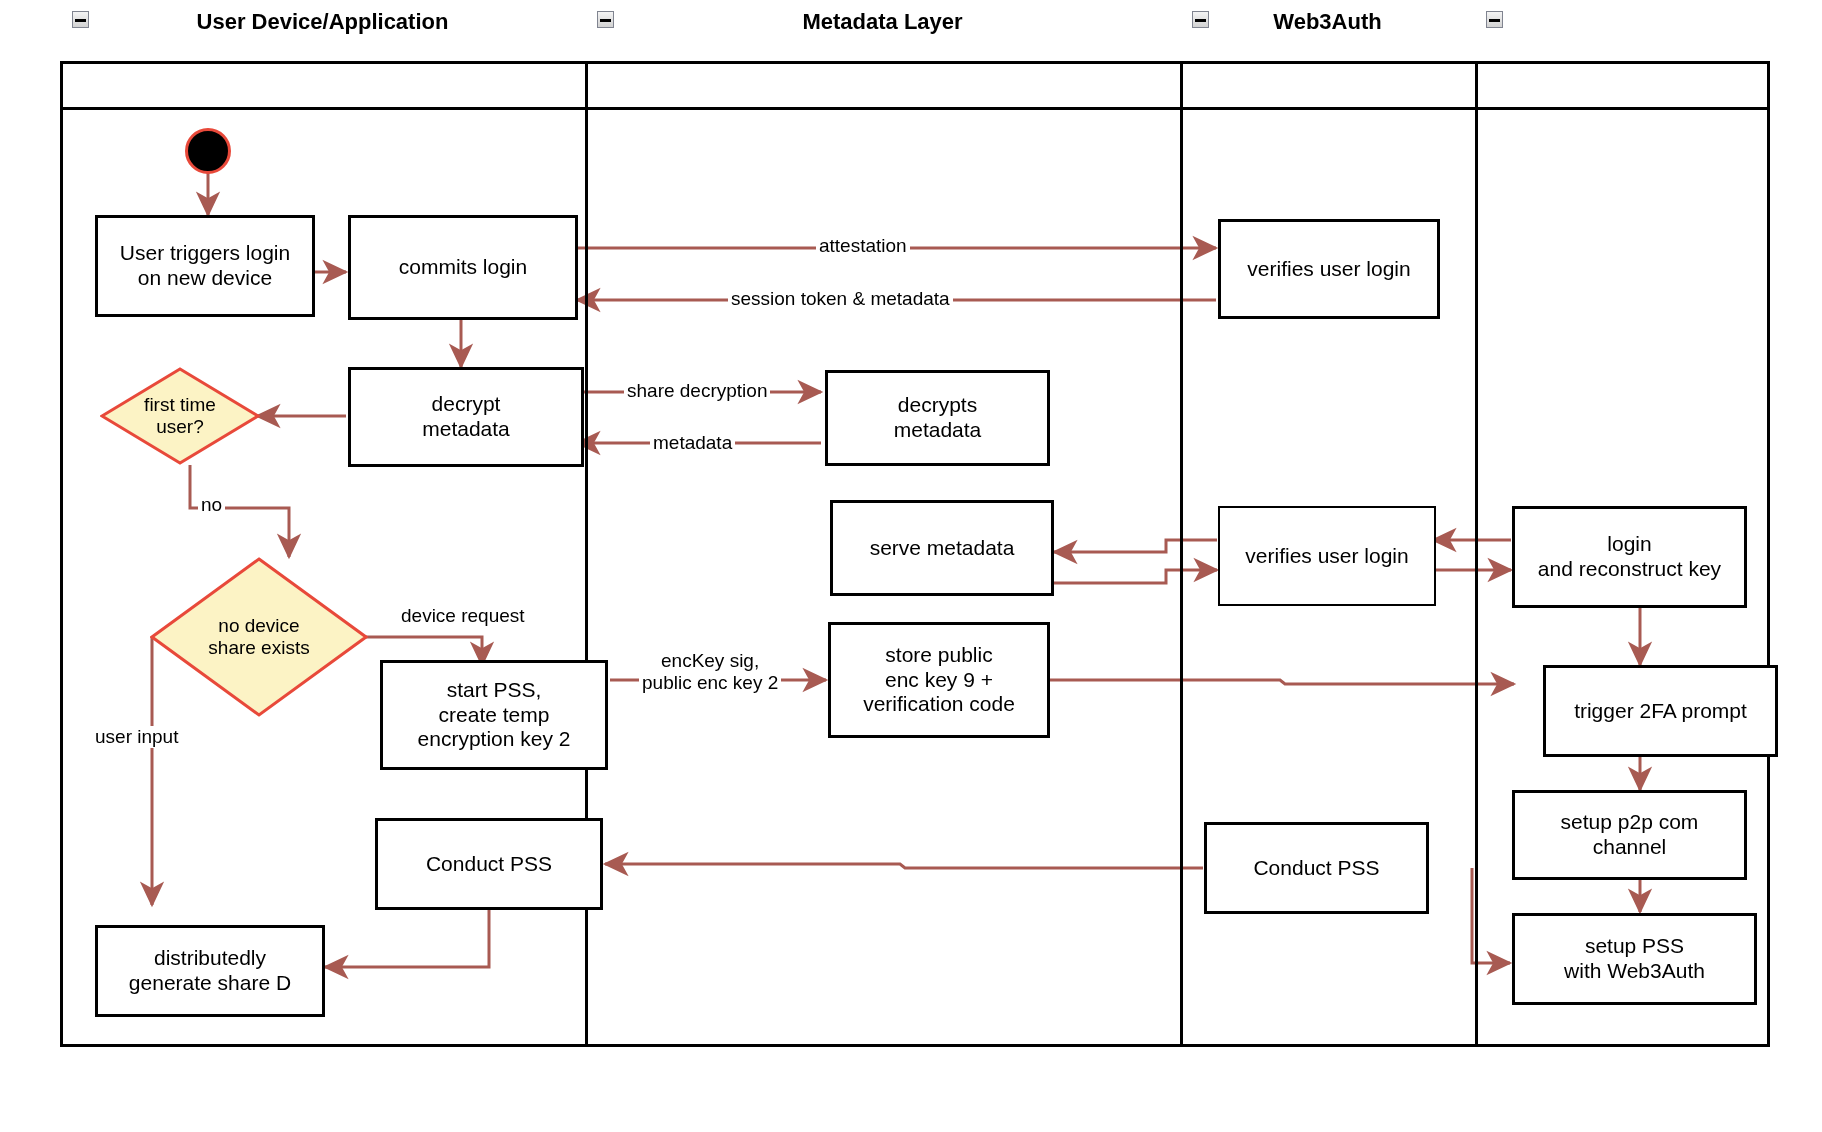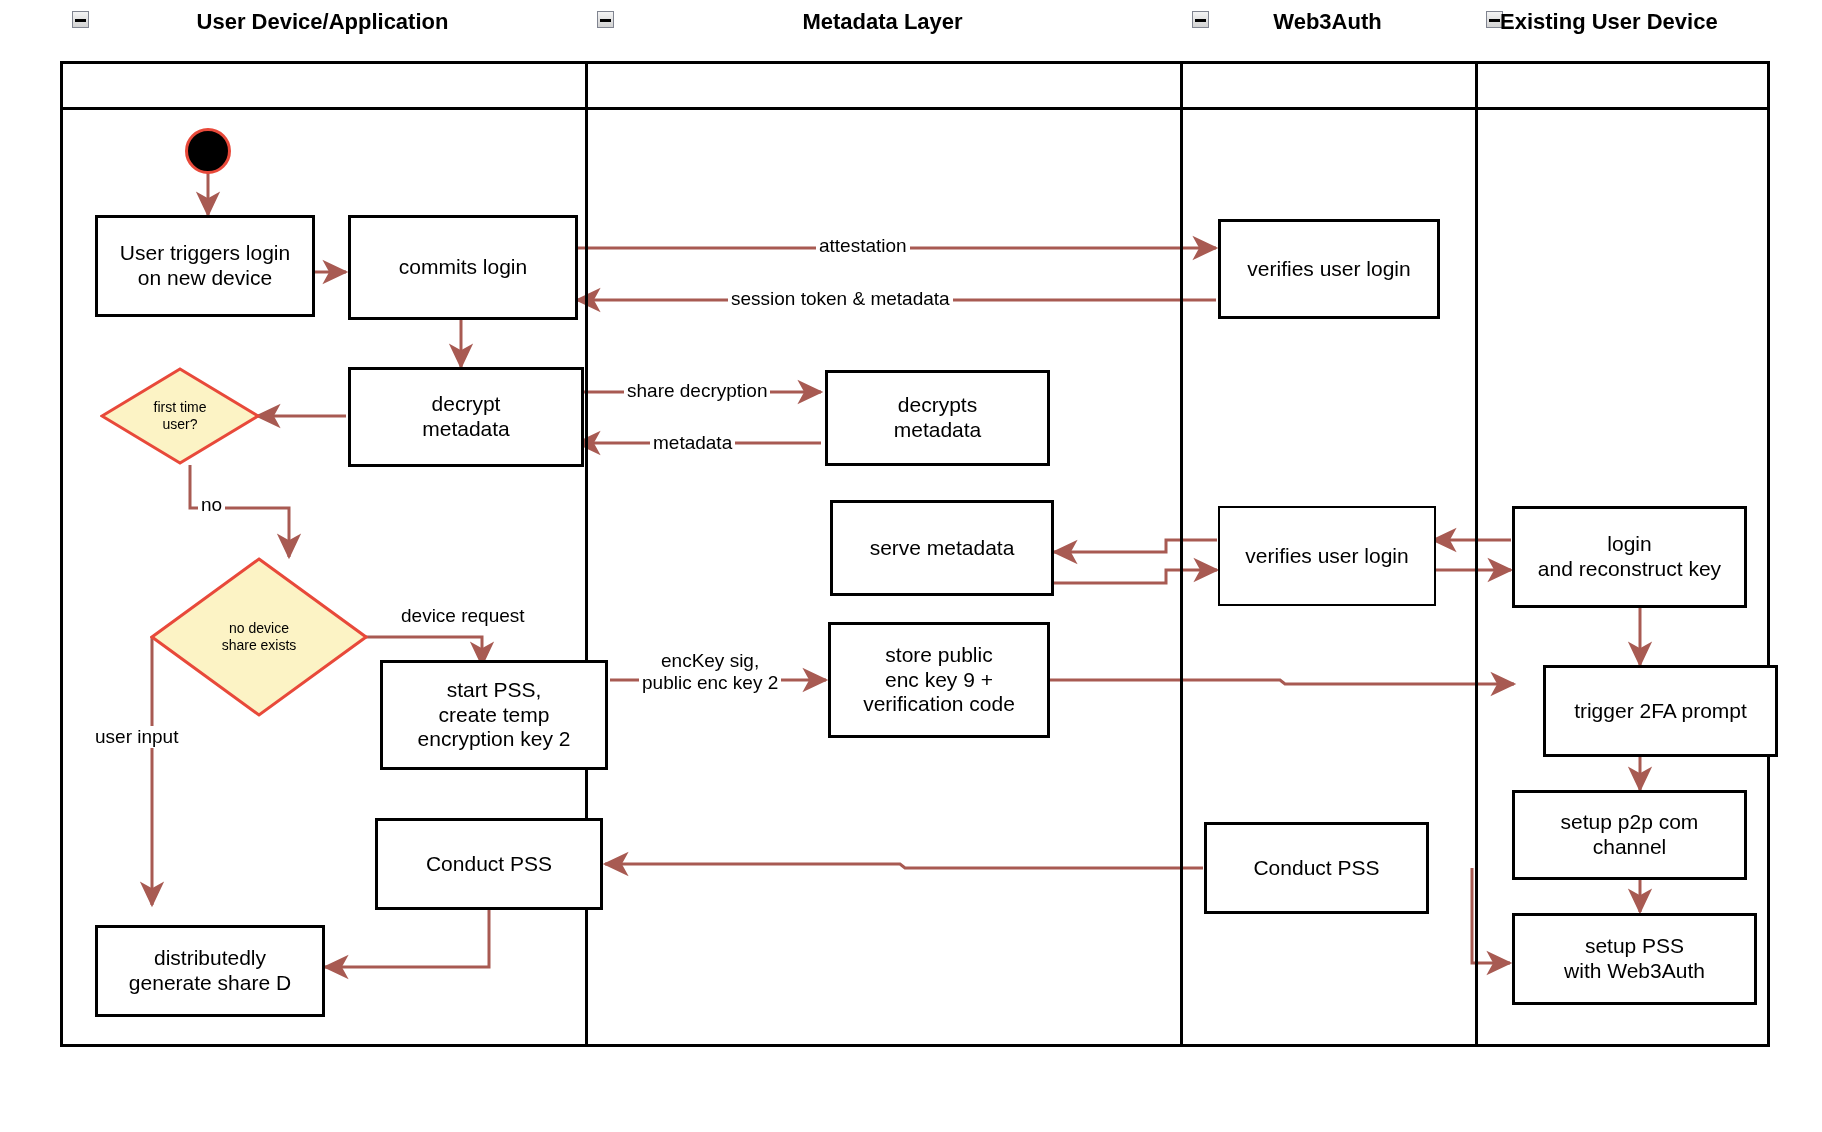--- a/index.html
+++ b/index.html
@@ -102,21 +102,21 @@
     position: absolute;
   }
   .decision .dtext {
     position: absolute;
     left: 0; top: 0;
     width: 100%; height: 100%;
     display: flex;
     align-items: center;
     justify-content: center;
     text-align: center;
-    font-size: 14px;
+    font-size: 19px;
     line-height: 1.18;
     color: #000;
     white-space: pre-line;
     font-family: "Liberation Sans", sans-serif;
   }
   
   svg.edges {
     position: absolute;
     left: 0;
     top: 0;
@@ -208,21 +208,20 @@
   <div class="collapse-icon" style="left:72px;"></div>
   <div class="lane-title" style="left:60px; width:525px;">User Device/Application</div>
 
   <div class="collapse-icon" style="left:597px;"></div>
   <div class="lane-title" style="left:585px; width:595px;">Metadata Layer</div>
 
   <div class="collapse-icon" style="left:1192px;"></div>
   <div class="lane-title" style="left:1180px; width:295px;">Web3Auth</div>
 
   <div class="collapse-icon" style="left:1486px;"></div>
-  <div class="lane-title" style="left:1500px; width:265px; text-align:left;">Existing User Device</div>
 
   <div class="start-node" style="left:185px; top:128px; width:46px; height:46px;"></div>
 
   <div class="node" style="left:95px; top:215px; width:220px; height:102px;">User triggers login
 on new device</div>
 
   <div class="node" style="left:348px; top:215px; width:230px; height:105px;">commits login</div>
 
   <div class="node" style="left:348px; top:367px; width:236px; height:100px;">decrypt
 metadata</div>

